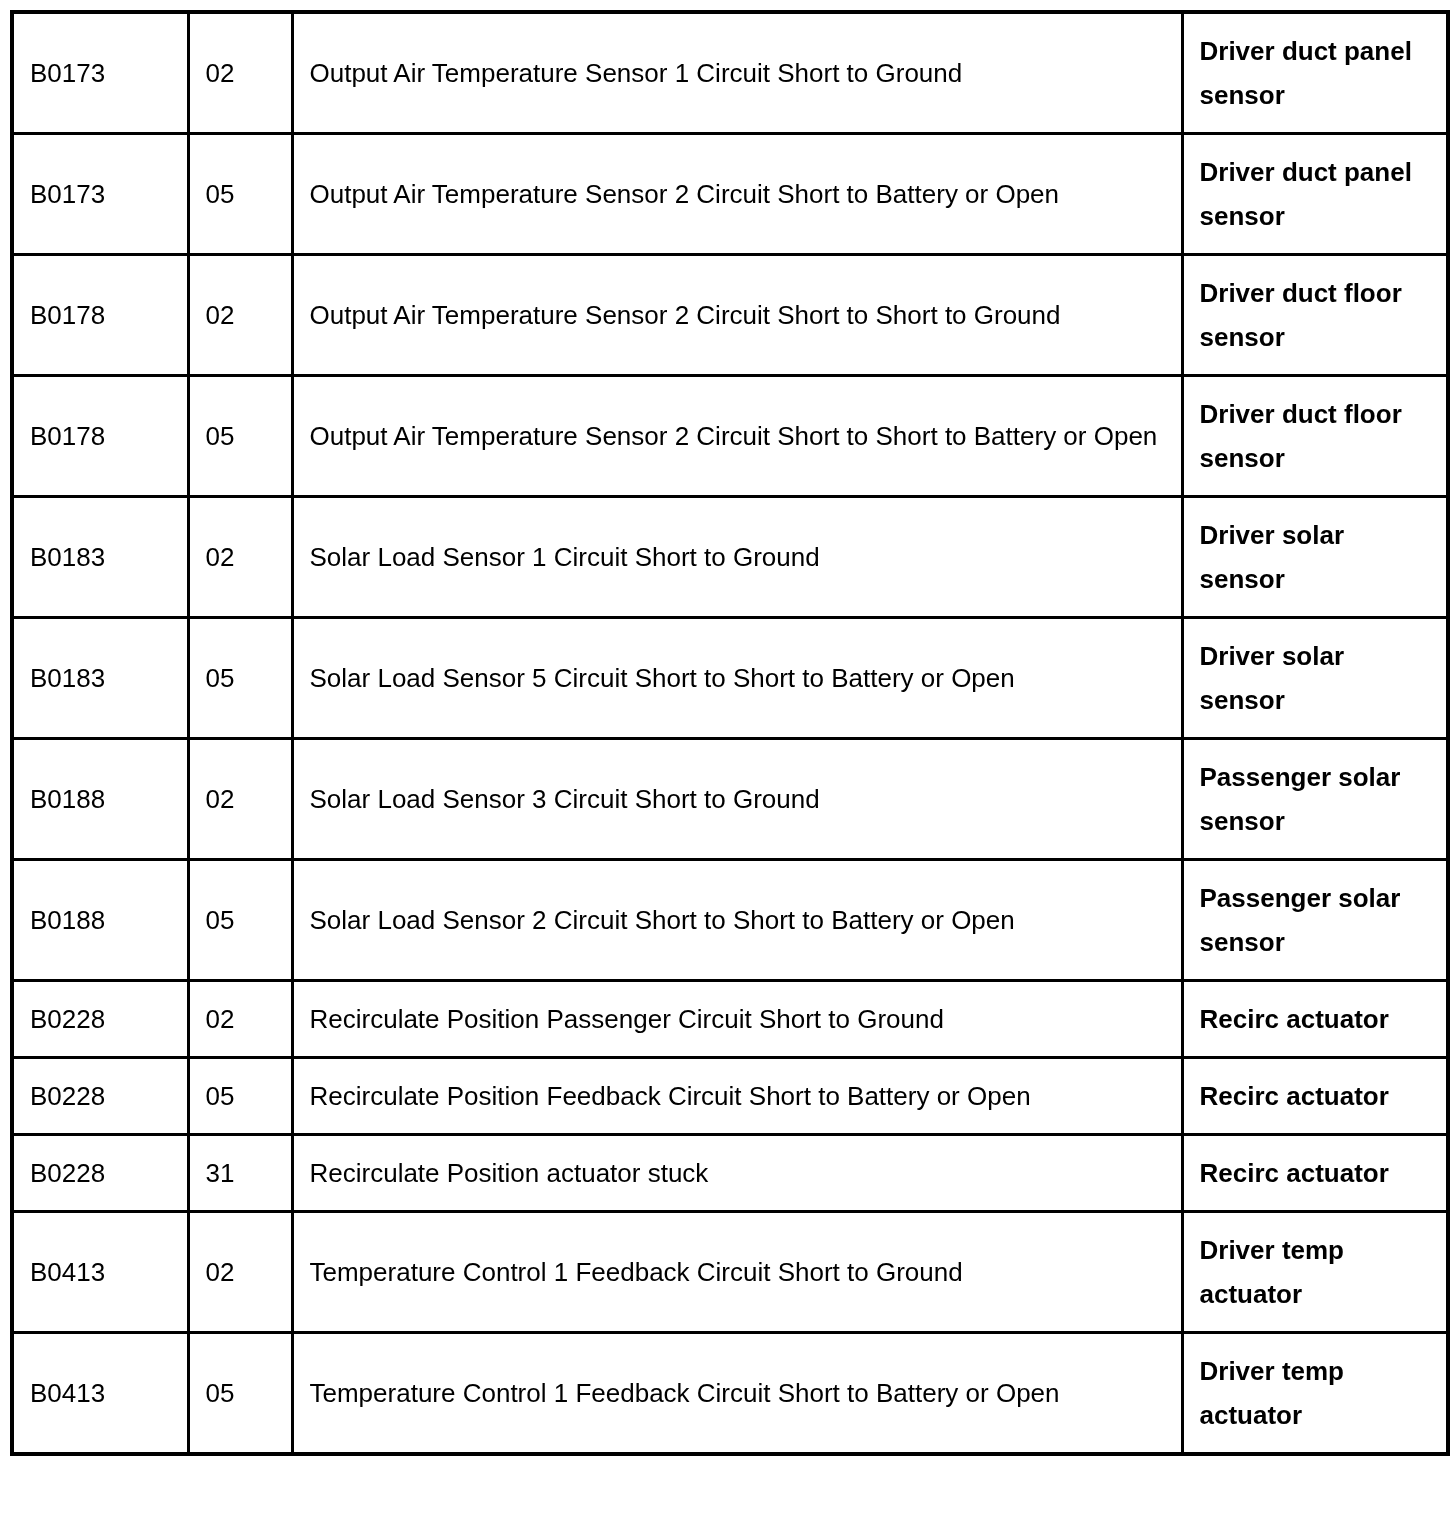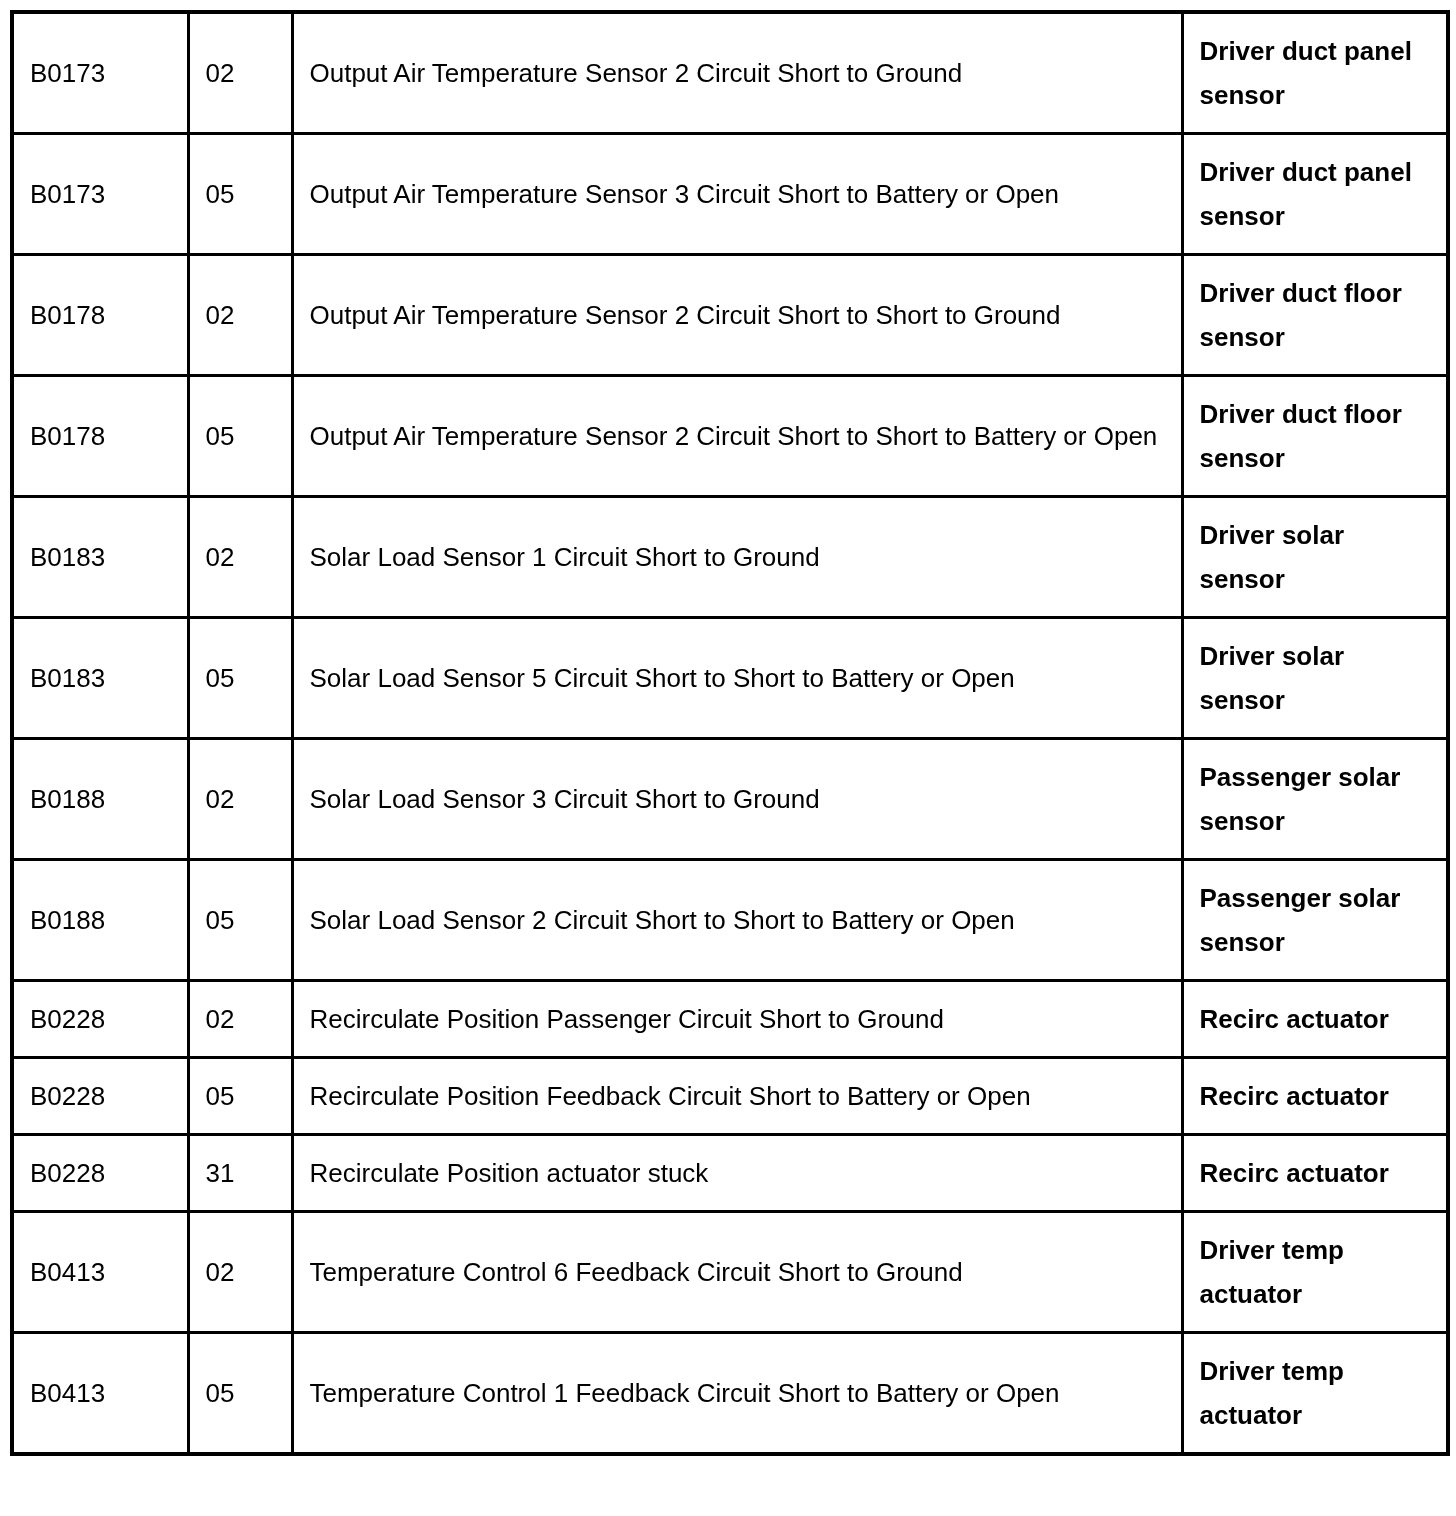--- a/index.html
+++ b/index.html
@@ -53,27 +53,27 @@
   <colgroup>
     <col style="width:176px">
     <col style="width:104px">
     <col style="width:890px">
     <col style="width:266px">
   </colgroup>
   <tbody>
       <tr>
         <td class="col-code">B0173</td>
         <td class="col-symptom">02</td>
-        <td class="col-description">Output Air Temperature Sensor 2 Circuit Short to Ground</td>
+        <td class="col-description">Output Air Temperature Sensor 1 Circuit Short to Ground</td>
         <td class="col-component">Driver duct panel sensor</td>
       </tr>
       <tr>
         <td class="col-code">B0173</td>
         <td class="col-symptom">05</td>
-        <td class="col-description">Output Air Temperature Sensor 3 Circuit Short to Battery or Open</td>
+        <td class="col-description">Output Air Temperature Sensor 2 Circuit Short to Battery or Open</td>
         <td class="col-component">Driver duct panel sensor</td>
       </tr>
       <tr>
         <td class="col-code">B0178</td>
         <td class="col-symptom">02</td>
         <td class="col-description">Output Air Temperature Sensor 2 Circuit Short to Short to Ground</td>
         <td class="col-component">Driver duct floor sensor</td>
       </tr>
       <tr>
         <td class="col-code">B0178</td>
@@ -119,21 +119,21 @@
       </tr>
       <tr>
         <td class="col-code">B0228</td>
         <td class="col-symptom">31</td>
         <td class="col-description">Recirculate Position actuator stuck</td>
         <td class="col-component">Recirc actuator</td>
       </tr>
       <tr>
         <td class="col-code">B0413</td>
         <td class="col-symptom">02</td>
-        <td class="col-description">Temperature Control 6 Feedback Circuit Short to Ground</td>
+        <td class="col-description">Temperature Control 1 Feedback Circuit Short to Ground</td>
         <td class="col-component">Driver temp actuator</td>
       </tr>
       <tr>
         <td class="col-code">B0413</td>
         <td class="col-symptom">05</td>
         <td class="col-description">Temperature Control 1 Feedback Circuit Short to Battery or Open</td>
         <td class="col-component">Driver temp actuator</td>
       </tr>
     </tbody>
 </table>

